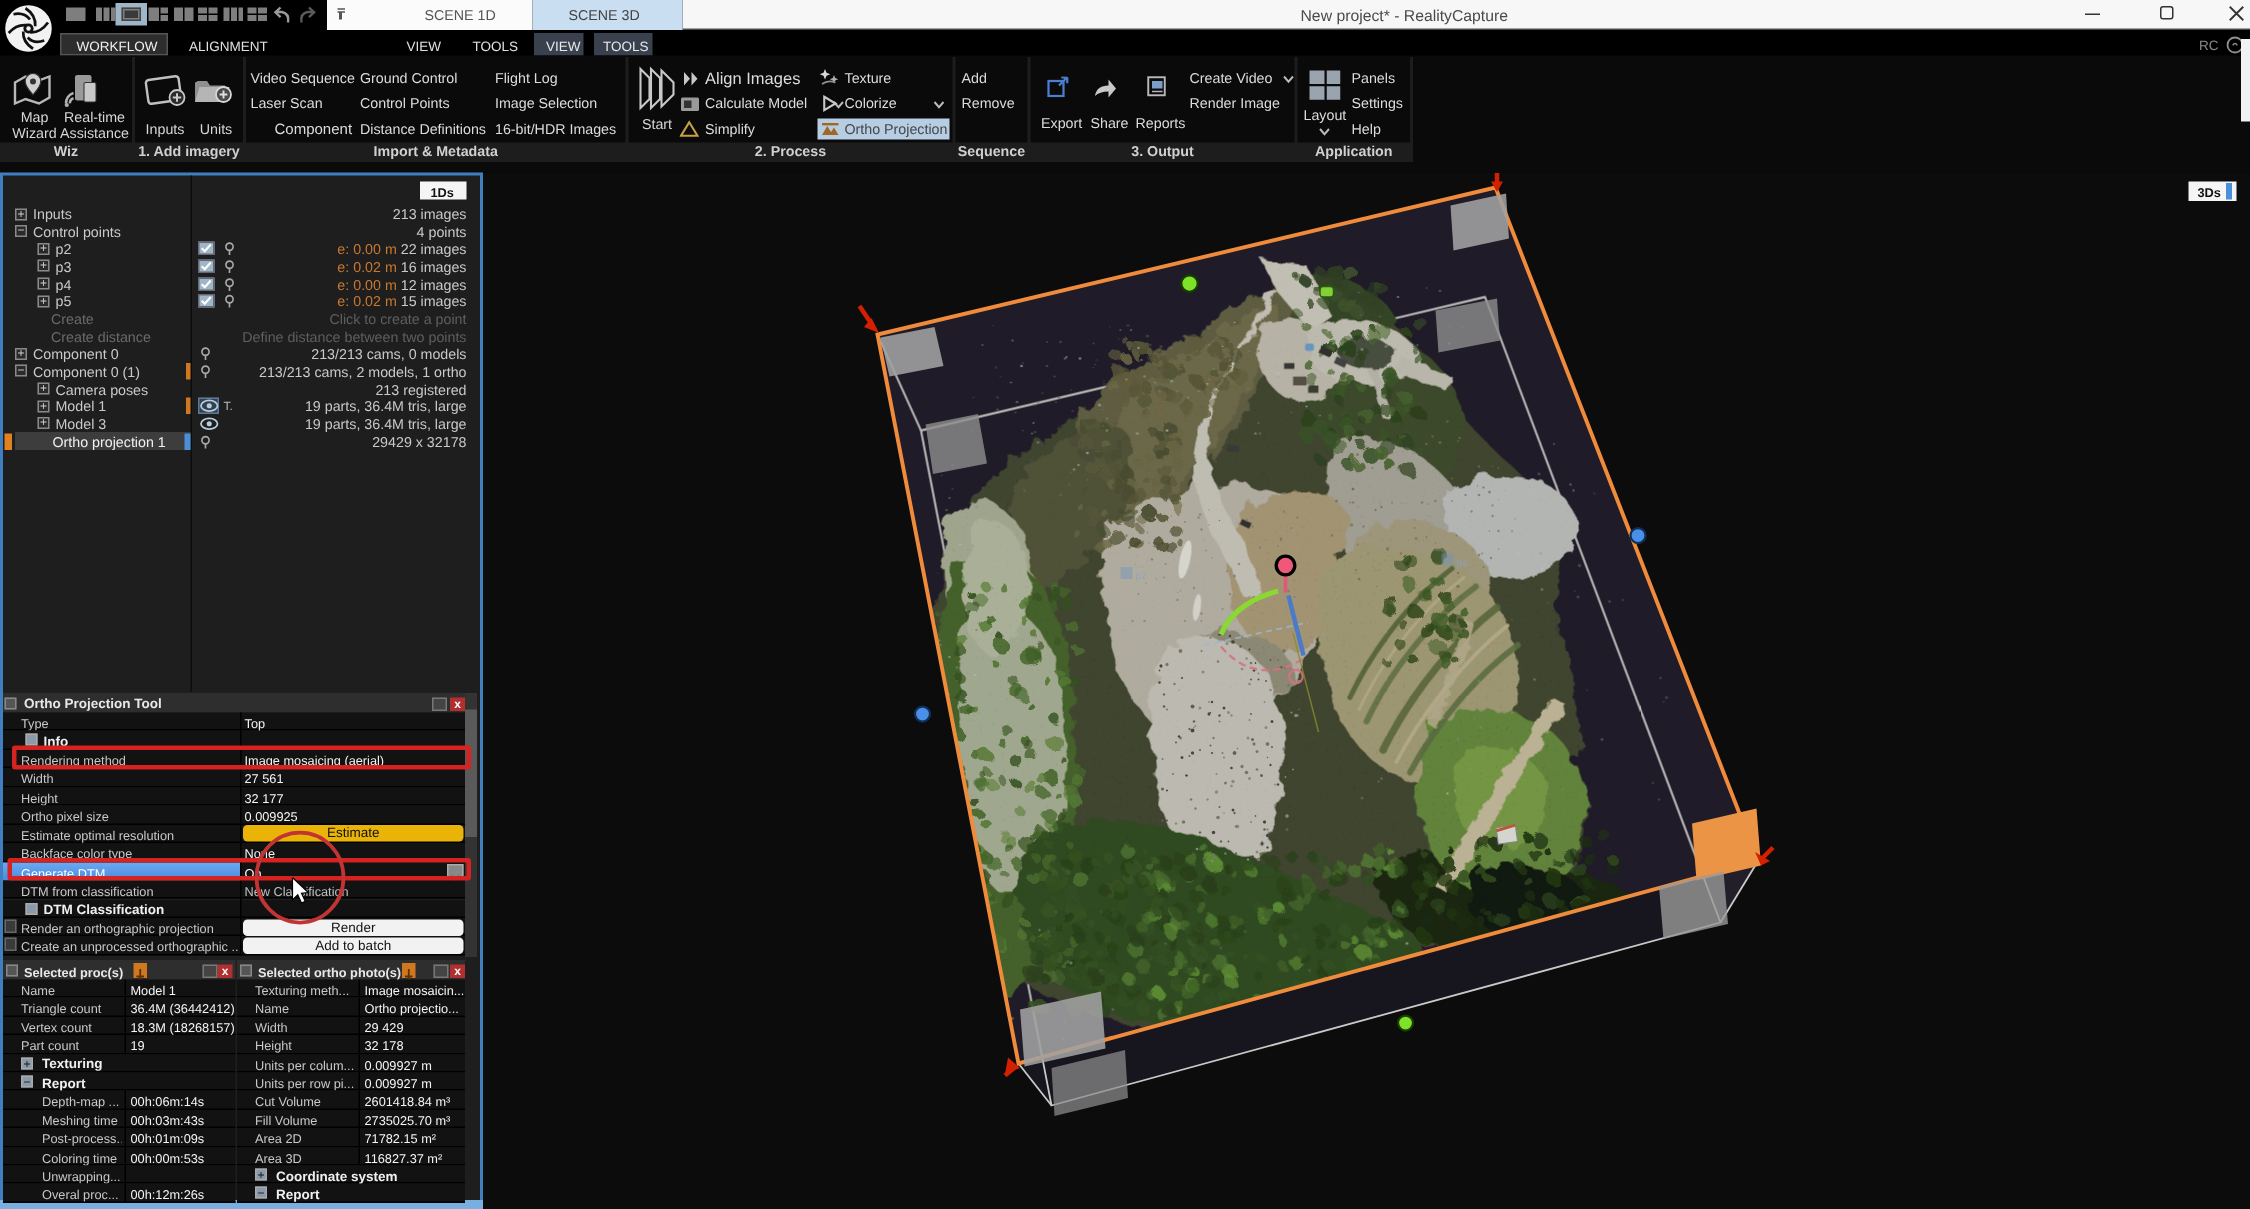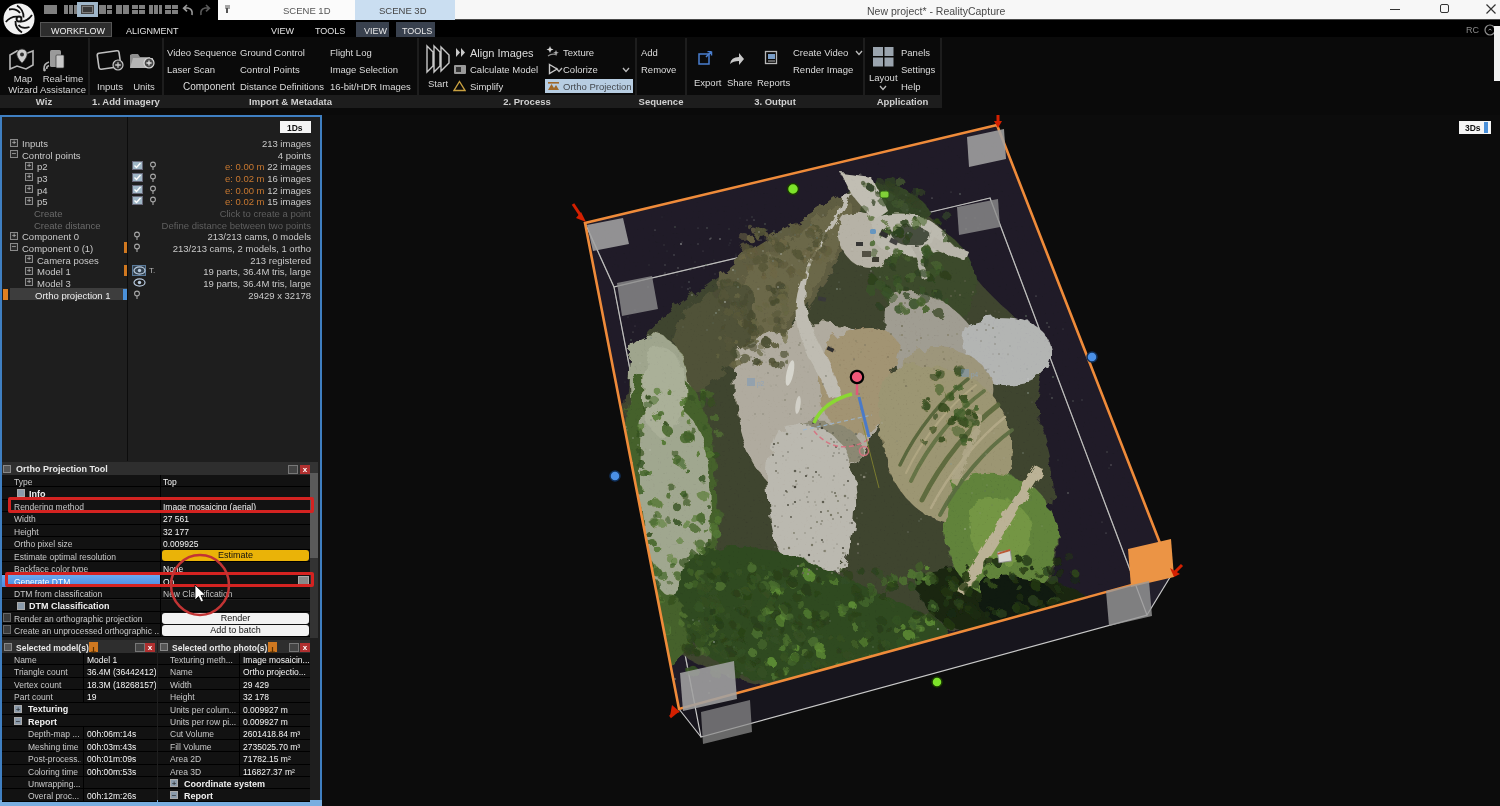--- a/index.html
+++ b/index.html
@@ -374,21 +374,21 @@
 <div class="abs" style="left:8px;top:496.5px;width:306px;height:16px;border:3px solid #d42321;border-radius:2px;"></div>
 <div class="abs" style="left:5px;top:571.5px;width:309px;height:15px;border:3px solid #d42321;border-radius:2px;"></div>
 <svg class="abs" style="left:168px;top:552px" width="64" height="66">
     <ellipse cx="32" cy="33" rx="29" ry="30" fill="none" stroke="#c23434" stroke-width="2.5"></ellipse>
   </svg>
 <svg class="abs" style="left:194px;top:585px" width="13" height="20" viewBox="0 0 13 20">
 <path d="M1 0 L1 15 L4.5 11.5 L7 17 L9.5 15.8 L7 10.5 L11.5 10 Z" fill="#fff" stroke="#000" stroke-width="0.8"></path>
   </svg>
 <div class="abs" style="left:2px;top:640px;width:155px;height:13px;background:#2e2e2e;"></div>
 <div class="abs" style="left:4px;top:643px;width:8px;height:8px;background:#555;border:1px solid #888;"></div>
-<div class="abs" style="left:16px;top:643px;font-size:8.5px;font-weight:bold;color:#e8e8e8;">Selected model(s)</div>
+<div class="abs" style="left:16px;top:643px;font-size:8.5px;font-weight:bold;color:#e8e8e8;">Selected proc(s)</div>
 <div class="abs" style="left:89px;top:642px;width:9px;height:10px;background:#d07820;"><svg width="9" height="10">
       <path d="M4.5 1 v5 M2 6 h5 M4.5 6 v3" stroke="#5a3000" stroke-width="1.2" fill="none"></path>
     </svg></div>
 <div class="abs" style="left:135px;top:643px;width:10px;height:9px;background:#444;border:1px solid #777;"></div>
 <div class="abs" style="left:145px;top:643px;width:10px;height:9px;background:#b03030;color:#fff;font-size:8px;line-height:9px;text-align:center;font-weight:bold;">x</div>
 <div class="abs" style="left:158px;top:640px;width:152px;height:13px;background:#2e2e2e;"></div>
 <div class="abs" style="left:160px;top:643px;width:8px;height:8px;background:#555;border:1px solid #888;"></div>
 <div class="abs" style="left:172px;top:643px;font-size:8.5px;font-weight:bold;color:#e8e8e8;">Selected ortho photo(s)</div>
 <div class="abs" style="left:268px;top:642px;width:9px;height:10px;background:#d07820;"><svg width="9" height="10">
       <path d="M4.5 1 v5 M2 6 h5 M4.5 6 v3" stroke="#5a3000" stroke-width="1.2" fill="none"></path>

